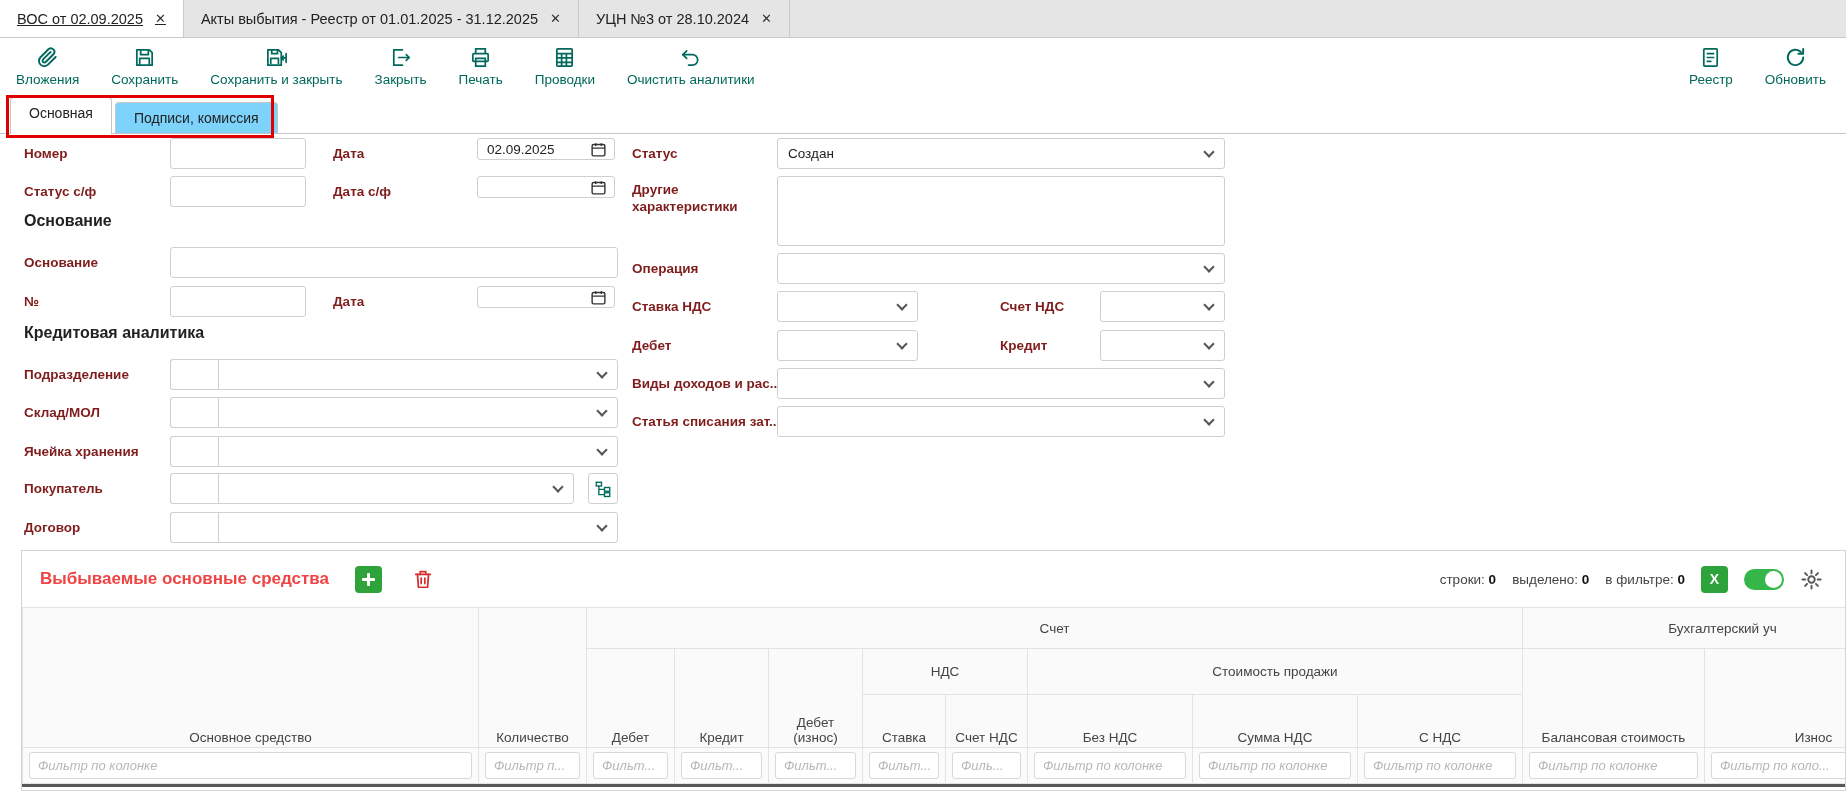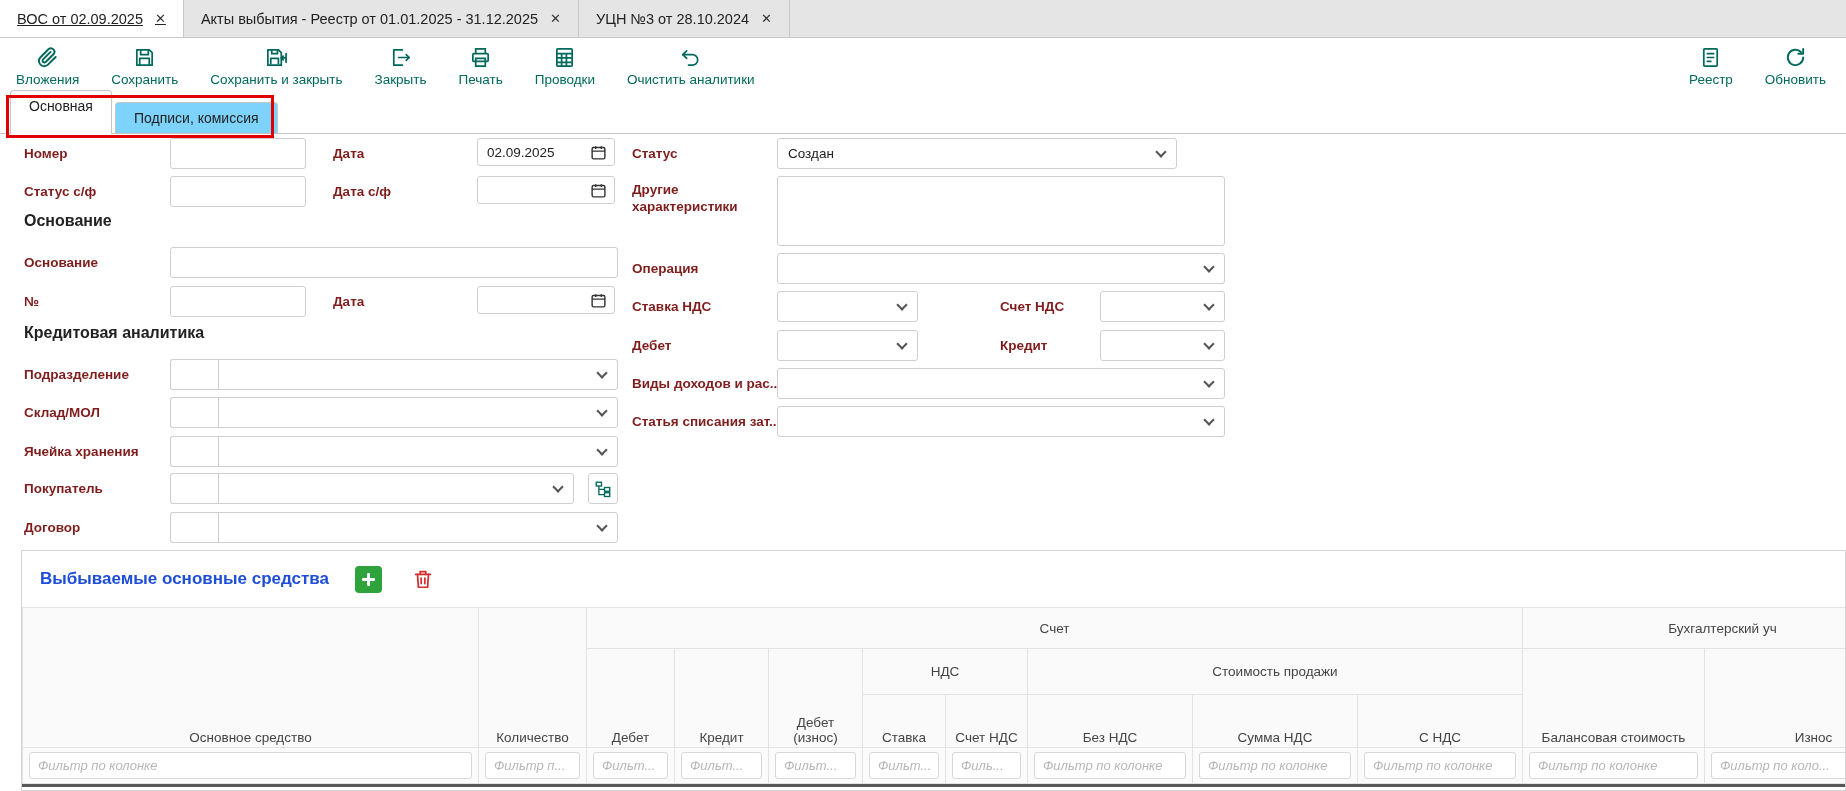--- a/index.html
+++ b/index.html
@@ -18,43 +18,43 @@
   
   .toolbar { display:flex; justify-content:space-between; align-items:flex-start; padding:8px 20px 4px 16px; height:62px; }
   .tgroup { display:flex; gap:32px; }
   .tbtn { display:flex; flex-direction:column; align-items:center; gap:3px; color:#00695C; cursor:pointer; }
   .tbtn svg { width:23px; height:23px; display:block; }
   .tlabel { font-size:13.5px; color:#00695C; white-space:nowrap; }
 
   
   .subtabs { position:absolute; left:0; top:100px; right:0; height:34px; border-bottom:1px solid #c6c6c6; display:flex; align-items:flex-end; padding-left:10px; }
   .subtab { padding:7px 18px 7px; border:1px solid #c6c6c6; border-bottom:none; border-radius:4px 4px 0 0; background:#7dd3fc; margin-right:3px; font-size:14px; color:#222; cursor:pointer; position:relative; }
-  .subtab.active { background:#fff; margin-bottom:-1px; padding-bottom:20px; z-index:2; }
+  .subtab.active { background:#fff; margin-bottom:-1px; padding-bottom:13px; z-index:2; }
   .annotation { position:absolute; left:6px; top:95px; width:268px; height:43px; border:3px solid #e00000; z-index:10; pointer-events:none; }
 
   
   .flabel { position:absolute; font-size:13.5px; font-weight:600; color:#7f1d1d; line-height:1.25; }
   .fsection { position:absolute; font-size:16px; font-weight:700; color:#222; }
   .inp { position:absolute; height:31px; border:1px solid #cfcfcf; border-radius:3px; padding:0 9px; font-size:13.5px; font-family:inherit; color:#222; background:#fff; }
   .bigta { position:absolute; border:1px solid #cfcfcf; border-radius:3px; padding:6px 9px; font-size:13.5px; font-family:inherit; resize:none; background:#fff; }
-  .datewrap { position:absolute; height:28px; border:1px solid #cfcfcf; border-radius:3px; background:#fff; display:flex; align-items:center; }
+  .datewrap { position:absolute; height:22px; border:1px solid #cfcfcf; border-radius:3px; background:#fff; display:flex; align-items:center; }
   .datewrap input { border:none; outline:none; flex:1; height:100%; padding:0 4px 0 9px; font-size:13.5px; font-family:inherit; color:#222; min-width:0; background:transparent; }
   .datewrap svg { width:17px; height:17px; margin-right:7px; flex:none; cursor:pointer; }
   .select { position:absolute; height:31px; border:1px solid #cfcfcf; border-radius:3px; background:#fff; display:flex; align-items:center; padding:0 28px 0 10px; cursor:pointer; }
   .selval { font-size:13.5px; color:#222; white-space:nowrap; overflow:hidden; }
   .chev { position:absolute; right:11px; top:11px; width:8px; height:8px; border-right:2px solid #555; border-bottom:2px solid #555; transform:rotate(45deg); margin-top:-2px; }
   .codebox { position:absolute; height:31px; width:49px; border:1px solid #cfcfcf; border-right:none; border-radius:3px 0 0 3px; background:#fff; }
   .sel-joined { border-radius:0 3px 3px 0; }
   .sqbtn { position:absolute; width:30px; height:31px; border:1px solid #cfcfcf; border-radius:3px; background:#fff; display:flex; align-items:center; justify-content:center; color:#00695C; cursor:pointer; }
   .sqbtn svg { width:18px; height:18px; }
 
   
   .panel { position:absolute; left:21px; top:550px; width:1825px; height:241px; border:1px solid #d4d4d4; background:#fff; overflow:hidden; }
   .panel-title { height:56px; display:flex; align-items:center; padding:0 22px 0 18px; }
-  .ptitle { font-size:17px; font-weight:700; color:#1d4ed8;text-align:right; }
+  .ptitle { font-size:17px; font-weight:700; color:#ef4444;text-align:right; }
   .plusbtn { width:27px; height:27px; background:#2fa33b; border-radius:4px; margin-left:26px; position:relative; cursor:pointer; flex:none; }
   .plusbtn::before { content:""; position:absolute; left:7px; top:12.5px; width:13px; height:2.6px; background:#fff; border-radius:1px; }
   .plusbtn::after { content:""; position:absolute; left:12.2px; top:7px; width:2.6px; height:13px; background:#fff; border-radius:1px; }
   .trashbtn { margin-left:30px; cursor:pointer; display:flex; }
   .trashbtn svg { width:22px; height:22px; }
   .title-right { margin-left:auto; display:flex; align-items:center; gap:16px; }
   .stat { font-size:13.5px; color:#444; white-space:nowrap; }
   .stat b { color:#111; }
   .xlsbtn { width:27px; height:27px; background:#2fa33b; border-radius:4px; color:#fff; font-weight:700; font-size:14px; display:flex; align-items:center; justify-content:center; cursor:pointer; }
   .toggle { width:40px; height:21px; border-radius:11px; background:#35b648; position:relative; cursor:pointer; }
@@ -194,21 +194,21 @@
 <input class="inp" style="left: 170px; top: 138px; width: 136px;">
 <div class="flabel" style="left:333px;top:146px">Дата</div>
 <div class="datewrap" style="left:477px;top:138px;width:138px">
   <input value="02.09.2025" style="">
   <svg viewBox="0 0 24 24" fill="none" stroke="#333" stroke-width="2">
       <rect x="3" y="5" width="18" height="16" rx="2"></rect>
       <path d="M8 3v4M16 3v4M3 10h18"></path>
     </svg>
 </div>
 <div class="flabel" style="left:632px;top:146px">Статус</div>
-<div class="select" style="left:777px;top:138px;width:400px">
+<div class="select" style="left:777px;top:138px;width:448px">
   <span class="selval">Создан</span>
   <span class="chev"></span>
 </div>
 
 <div class="flabel" style="left:24px;top:184px">Статус с/ф</div>
 <input class="inp" style="left: 170px; top: 176px; width: 136px;">
 <div class="flabel" style="left:333px;top:184px">Дата с/ф</div>
 <div class="datewrap" style="left:477px;top:176px;width:138px">
   <input style="">
   <svg viewBox="0 0 24 24" fill="none" stroke="#333" stroke-width="2">
@@ -318,20 +318,35 @@
   <div class="panel-title">
     <span class="ptitle">Выбываемые основные средства</span>
     <div class="plusbtn"></div>
     <div class="trashbtn">
       <svg viewBox="0 0 24 24" fill="none" stroke="#d32f2f" stroke-width="1.9" stroke-linecap="round">
           <path d="M4 7h16"></path>
           <path d="M9 7V4h6v3"></path>
           <path d="M6 7l1 14h10l1-14"></path>
           <path d="M10 11v6M14 11v6"></path>
         </svg>
+    </div>
+    <div class="title-right">
+      <span class="stat"><span>строки:</span> <b>0</b></span>
+      <span class="stat"><span>выделено:</span> <b>0</b></span>
+      <span class="stat"><span>в фильтре:</span> <b>0</b></span>
+      <div class="xlsbtn">X</div>
+      <div class="toggle">
+          <div class="knob"></div>
+        </div>
+      <div class="gearbtn">
+        <svg viewBox="0 0 24 24" fill="none" stroke="#555" stroke-width="2" stroke-linecap="round">
+            <circle cx="12" cy="12" r="3.4"></circle>
+            <path d="M12 2.5v3M12 18.5v3M2.5 12h3M18.5 12h3M5.3 5.3l2.1 2.1M16.6 16.6l2.1 2.1M18.7 5.3l-2.1 2.1M7.4 16.6l-2.1 2.1"></path>
+          </svg>
+      </div>
     </div>
   </div>
 
   <table class="grid">
     <colgroup>
       <col style="width:456px">
         <col style="width:108px">
         <col style="width:88px">
         <col style="width:94px">
       <col style="width:94px">

